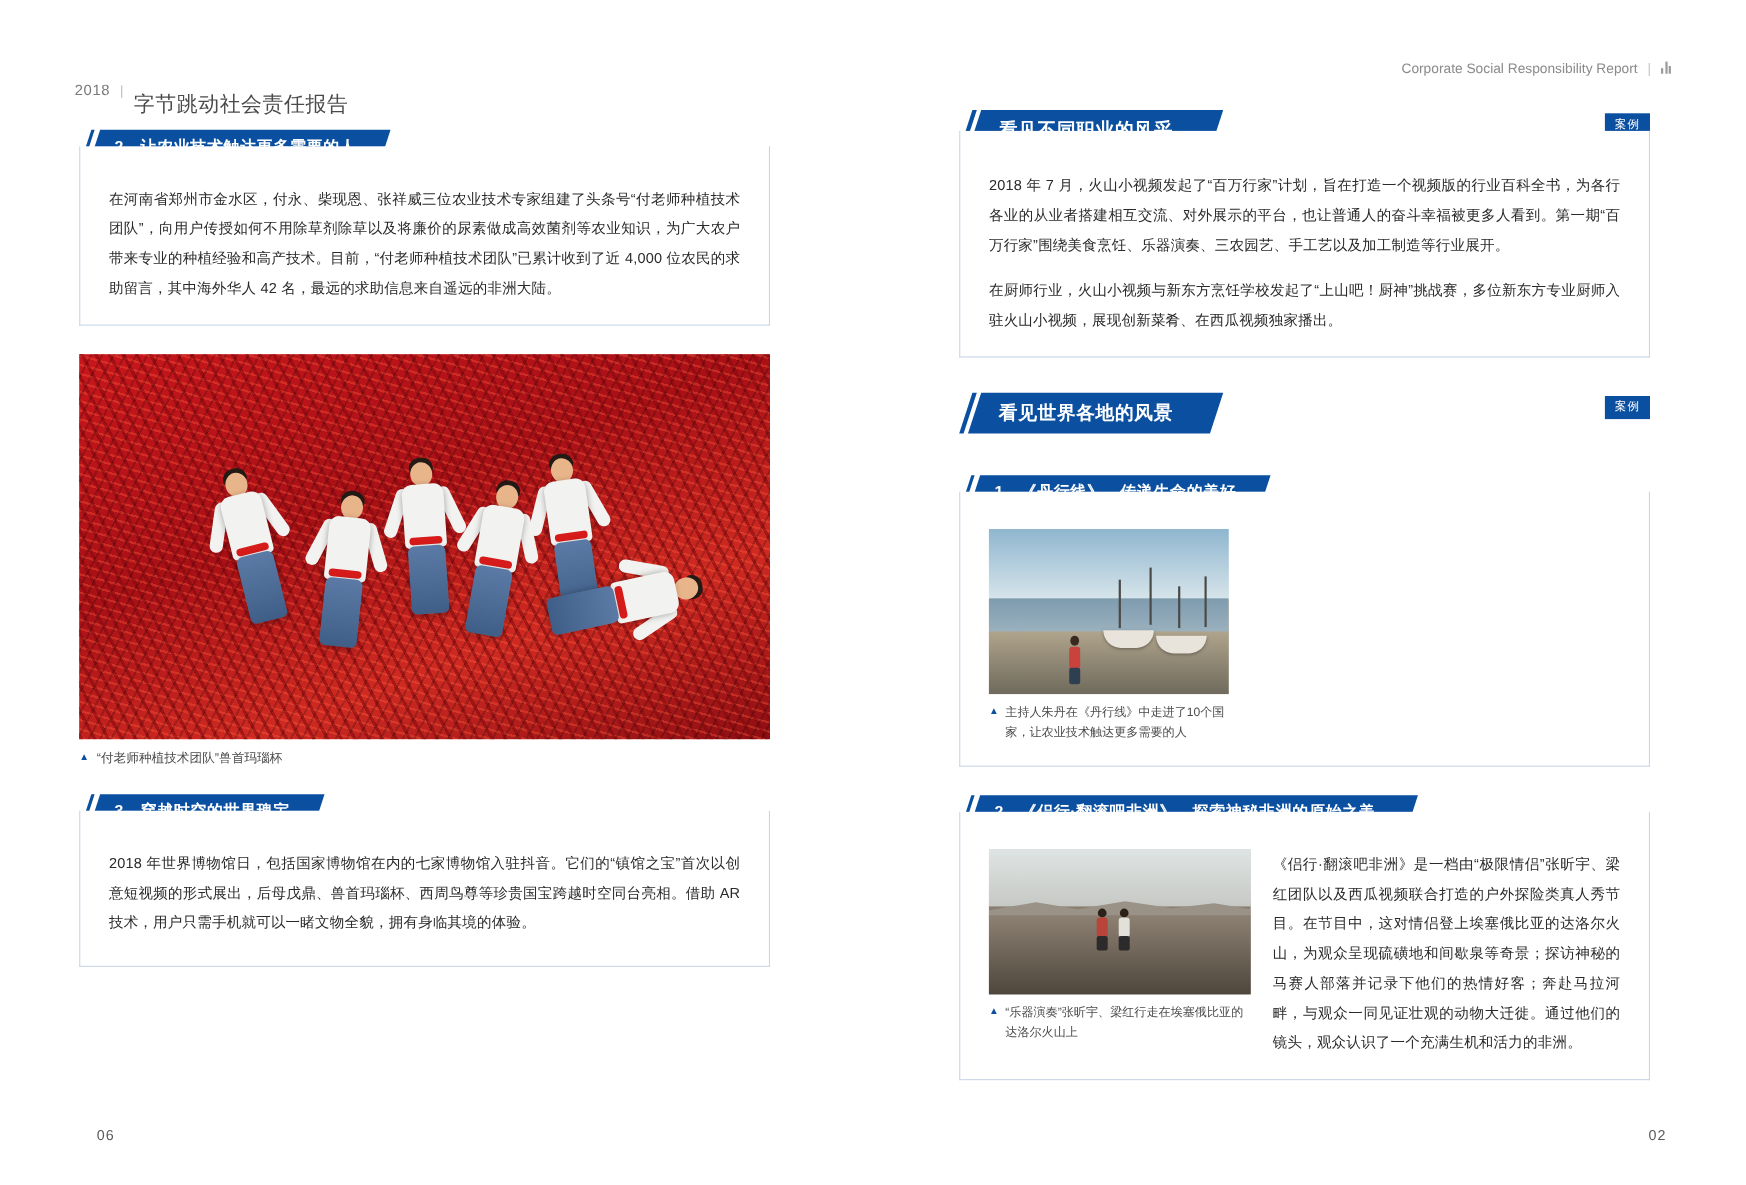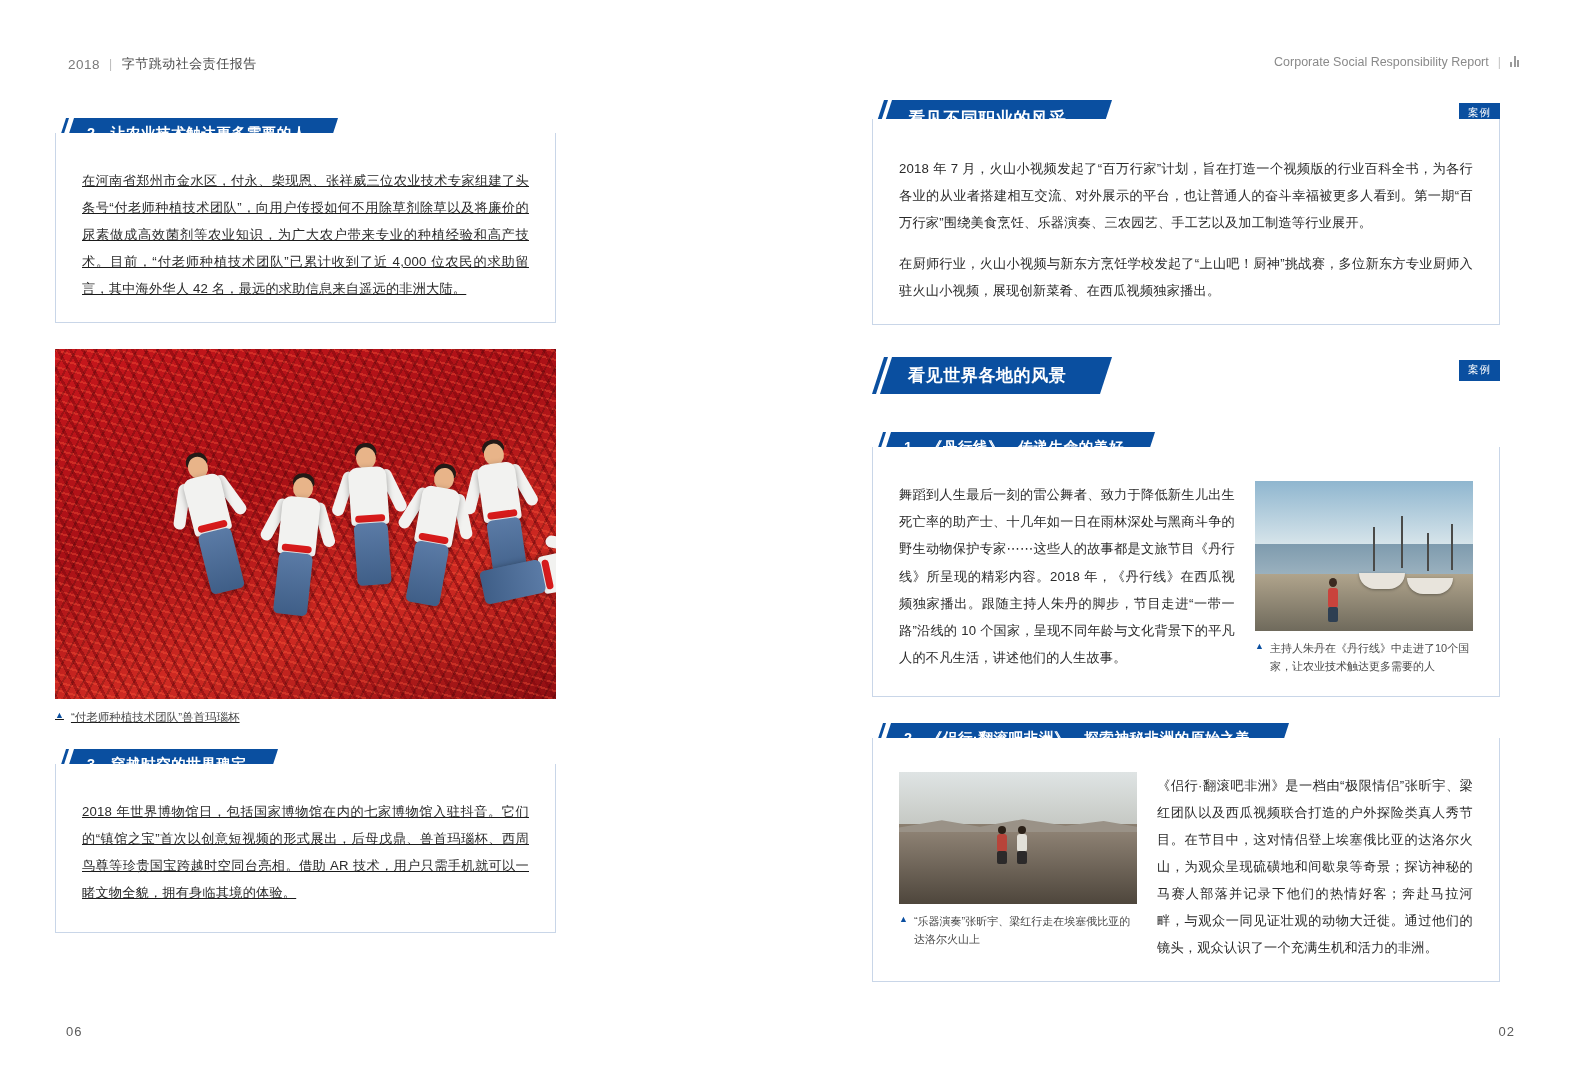--- a/index.html
+++ b/index.html
@@ -42,22 +42,23 @@
   }
   .header-left .year {
     font-size: 13.5px;
     color: #7a7a7a;
   }
   .header-left .divider {
     color: #bbbbbb;
     font-size: 12px;
   }
   .header-left .title-cn {
-    font-size: 13px;
+    font-size: 19px;
     color: #4a4a4a;
+    margin-top: 27px;
   }
   .header-right {
     position: absolute;
     right: 68px;
     top: 0;
     display: flex;
     align-items: flex-start;
     gap: 9px;
     font-size: 12.5px;
     color: #8a8a8a;
@@ -76,24 +77,23 @@
     width: 2px;
     background: #9a9a9a;
   }
   .bars-icon i:nth-child(1) { height: 5px; }
   .bars-icon i:nth-child(2) { height: 11px; }
   .bars-icon i:nth-child(3) { height: 7px; }
 
   
   .col-left {
     position: absolute;
-    left: 55px;
+    left: 72px;
     top: 118px;
-    width: 501px;
-    text-decoration: underline;
+    width: 628px;
   }
   .col-right {
     position: absolute;
     left: 872px;
     top: 100px;
     width: 628px;
   }
 
   
   .ribbon {
@@ -363,21 +363,21 @@
   .figcap.w238 { width: 238px; }
 
   
   .folio {
     position: absolute;
     bottom: 38px;
     font-size: 13px;
     color: #5a5a5a;
     letter-spacing: 1px;
   }
-  .folio.left { left: 66px; }
+  .folio.left { left: 88px; }
   .folio.right { right: 72px; }
 
   
   .gutter {
     position: absolute;
     left: 793.5px;
     top: 0;
     width: 1px;
     height: 1077px;
     background: transparent;
@@ -525,23 +525,20 @@
     <div style="height:38px"></div>
 
     <div class="ribbon">
       <span class="slash"></span>
       <span class="bar">
         <span>1．《丹行线》，传递生命的美好</span>
       </span>
     </div>
     <div class="box">
       <div class="split">
-        <div class="txt">
-          <p>舞蹈到人生最后一刻的雷公舞者、致力于降低新生儿出生死亡率的助产士、十几年如一日在雨林深处与黑商斗争的野生动物保护专家⋯⋯这些人的故事都是文旅节目《丹行线》所呈现的精彩内容。2018 年，《丹行线》在西瓜视频独家播出。跟随主持人朱丹的脚步，节目走进“一带一路”沿线的 10 个国家，呈现不同年龄与文化背景下的平凡人的不凡生活，讲述他们的人生故事。</p>
-        </div>
         <div>
           <div class="photo-market">
             <div class="sky"></div>
             <div class="water"></div>
             <div class="ground"></div>
             <div class="mast" style="left:118px; bottom:40%; height:44px;"></div>
             <div class="mast" style="left:146px; bottom:42%; height:52px;"></div>
             <div class="mast" style="left:172px; bottom:40%; height:38px;"></div>
             <div class="mast" style="left:196px; bottom:41%; height:46px;"></div>
             <div class="boat" style="left:104px;"></div>

